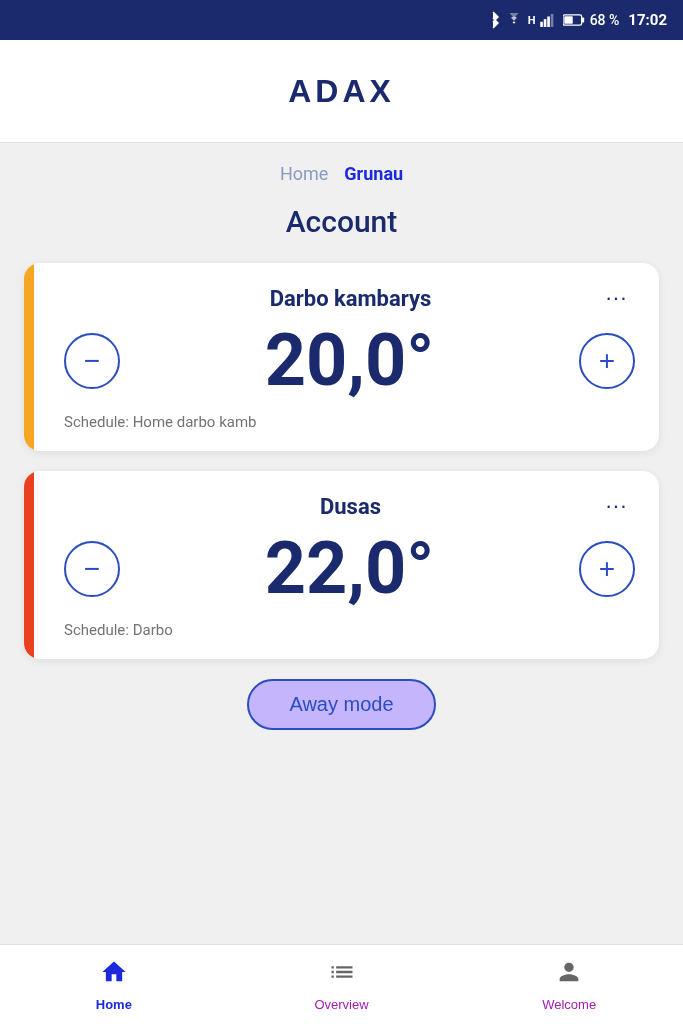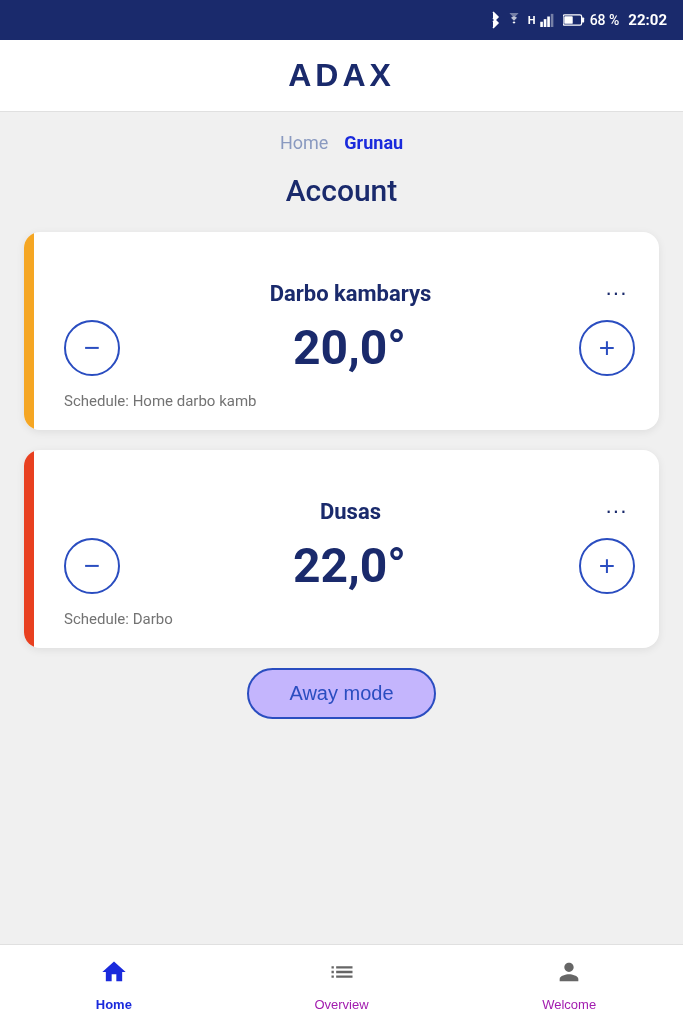--- a/index.html
+++ b/index.html
@@ -33,21 +33,21 @@
     }
     .status-icons {
       display: flex;
       align-items: center;
       gap: 5px;
     }
 
     
     .app-header {
       background: white;
-      height: 72px;
+      height: 103px;
       display: flex;
       align-items: center;
       justify-content: center;
       border-bottom: 1px solid #e0e0e0;
     }
     .app-logo {
       font-size: 32px;
       font-weight: 900;
       color: #1a2a6c;
       letter-spacing: 4px;
@@ -106,21 +106,20 @@
       top: 0;
       bottom: 0;
       width: 10px;
       border-radius: 16px 0 0 16px;
     }
     .accent-yellow { background: #f5a623; }
     .accent-orange { background: #e84020; }
 
     .card-inner {
       padding-left: 16px;
-      margin-top: 26px;
     }
 
     .card-header {
       display: flex;
       justify-content: space-between;
       align-items: center;
       margin-bottom: 12px;
     }
     .device-name {
       font-size: 22px;
@@ -153,21 +152,21 @@
       background: white;
       cursor: pointer;
       display: flex;
       align-items: center;
       justify-content: center;
       font-size: 28px;
       color: #2a4dc0;
       font-weight: 300;
     }
     .temp-display {
-      font-size: 48px;
+      font-size: 72px;
       font-weight: 700;
       color: #1a2a6c;
       text-align: center;
       line-height: 1;
     }
     .schedule-text {
       font-size: 15px;
       color: #737373;
       margin-top: 4px;
     }
@@ -254,21 +253,21 @@
       <rect x="8" y="4" width="3" height="12"></rect>
       <rect x="12" y="1" width="3" height="15" opacity="0.4"></rect>
     </svg>
 
     <svg width="22" height="12" viewBox="0 0 26 14" fill="white">
       <rect x="0" y="1" width="22" height="12" rx="2" stroke="white" stroke-width="1.5" fill="none"></rect>
       <rect x="22" y="4" width="3" height="6" rx="1" fill="white"></rect>
       <rect x="1.5" y="2.5" width="10" height="9" rx="1" fill="white"></rect>
     </svg>
     <span>68 %</span>
-    <span class="time">22:02</span>
+    <span class="time">17:02</span>
   </div>
 </div>
 
 <div class="app-header">
   <div class="app-logo">ADAX</div>
 </div>
 
 <div class="main-content">
 
   <div class="breadcrumb">

